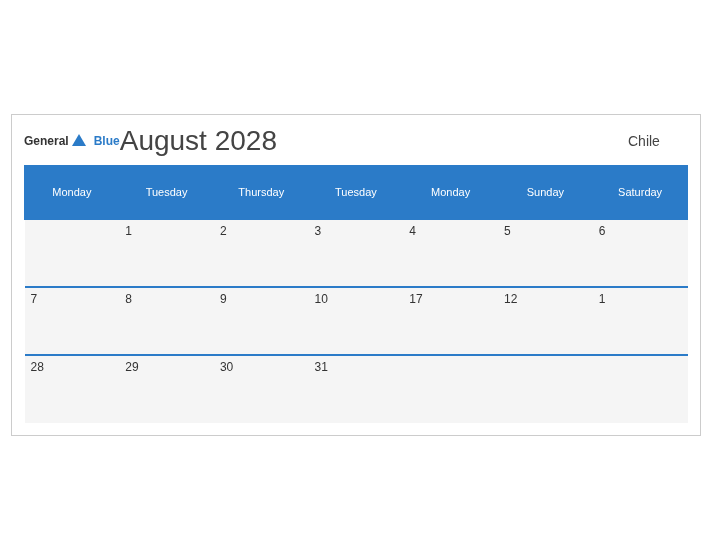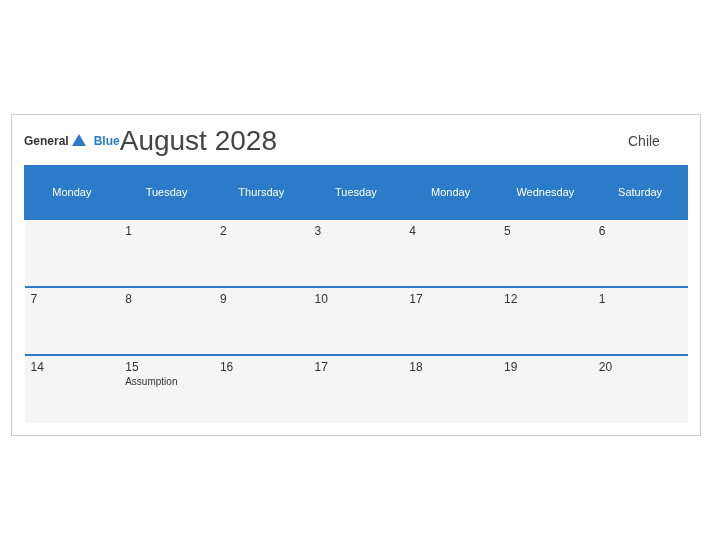--- a/index.html
+++ b/index.html
@@ -130,21 +130,21 @@
   </div>
 
   <table class="calendar-table">
     <thead>
       <tr id="weekday-header-row">
           <th>Monday</th>
           <th>Tuesday</th>
           <th>Thursday</th>
           <th>Tuesday</th>
           <th>Monday</th>
-          <th>Wednesday</th>
+          <th>Sunday</th>
           <th>Saturday</th>
         </tr>
     </thead>
     <tbody id="calendar-body">
     <tr>
           <td class="empty-cell"></td>
           <td><span class="day-number">1</span></td>
           <td><span class="day-number">2</span></td>
           <td><span class="day-number">3</span></td>
           <td><span class="day-number">4</span></td>
@@ -154,23 +154,23 @@
         <tr>
           <td><span class="day-number">7</span></td>
           <td><span class="day-number">8</span></td>
           <td><span class="day-number">9</span></td>
           <td><span class="day-number">10</span></td>
           <td><span class="day-number">17</span></td>
           <td><span class="day-number">12</span></td>
           <td><span class="day-number">1</span></td>
         </tr>
         <tr>
-          <td><span class="day-number">14</span></td>
-          <td><span class="day-number">15</span><div class="holiday-label">Assumption</div></td>
-          <td><span class="day-number">16</span></td>
-          <td><span class="day-number">17</span></td>
-          <td><span class="day-number">18</span></td>
-          <td><span class="day-number">19</span></td>
-          <td><span class="day-number">20</span></td>
+          <td><span class="day-number">28</span></td>
+          <td><span class="day-number">29</span></td>
+          <td><span class="day-number">30</span></td>
+          <td><span class="day-number">31</span></td>
+          <td class="empty-cell"></td>
+          <td class="empty-cell"></td>
+          <td class="empty-cell"></td>
         </tr>
       </tbody>
   </table>
 </div>
 
 </body></html>

